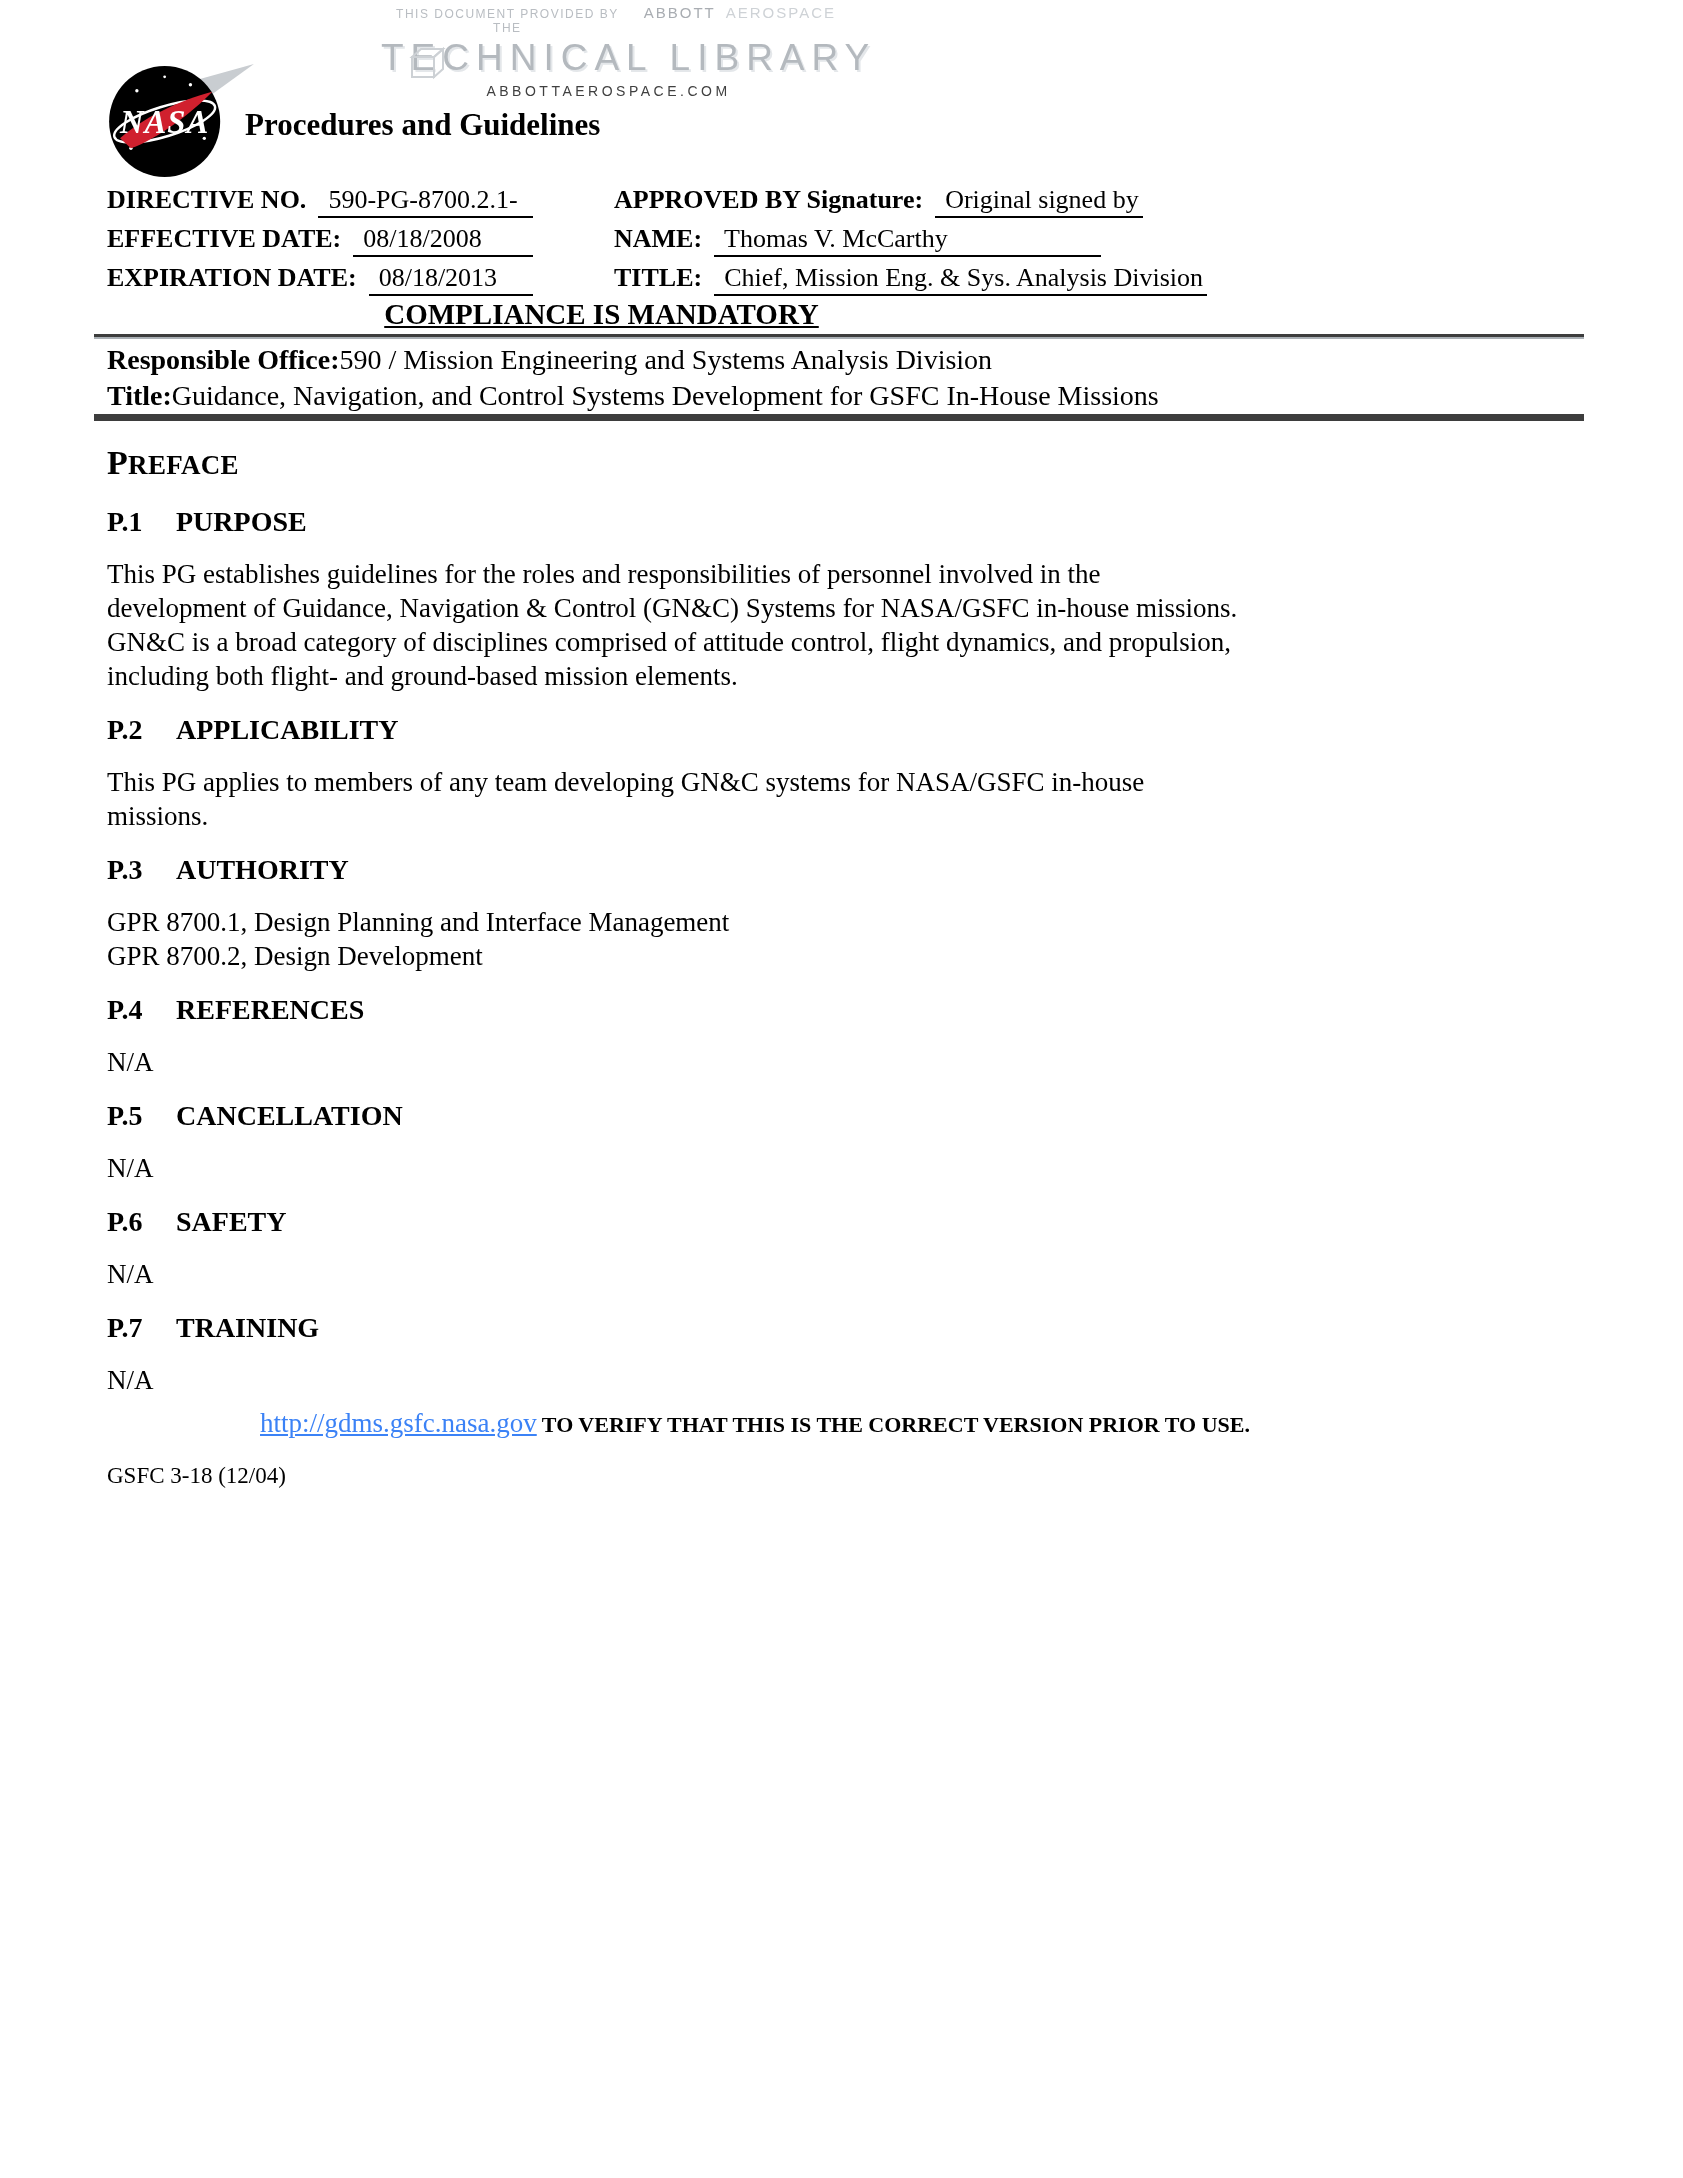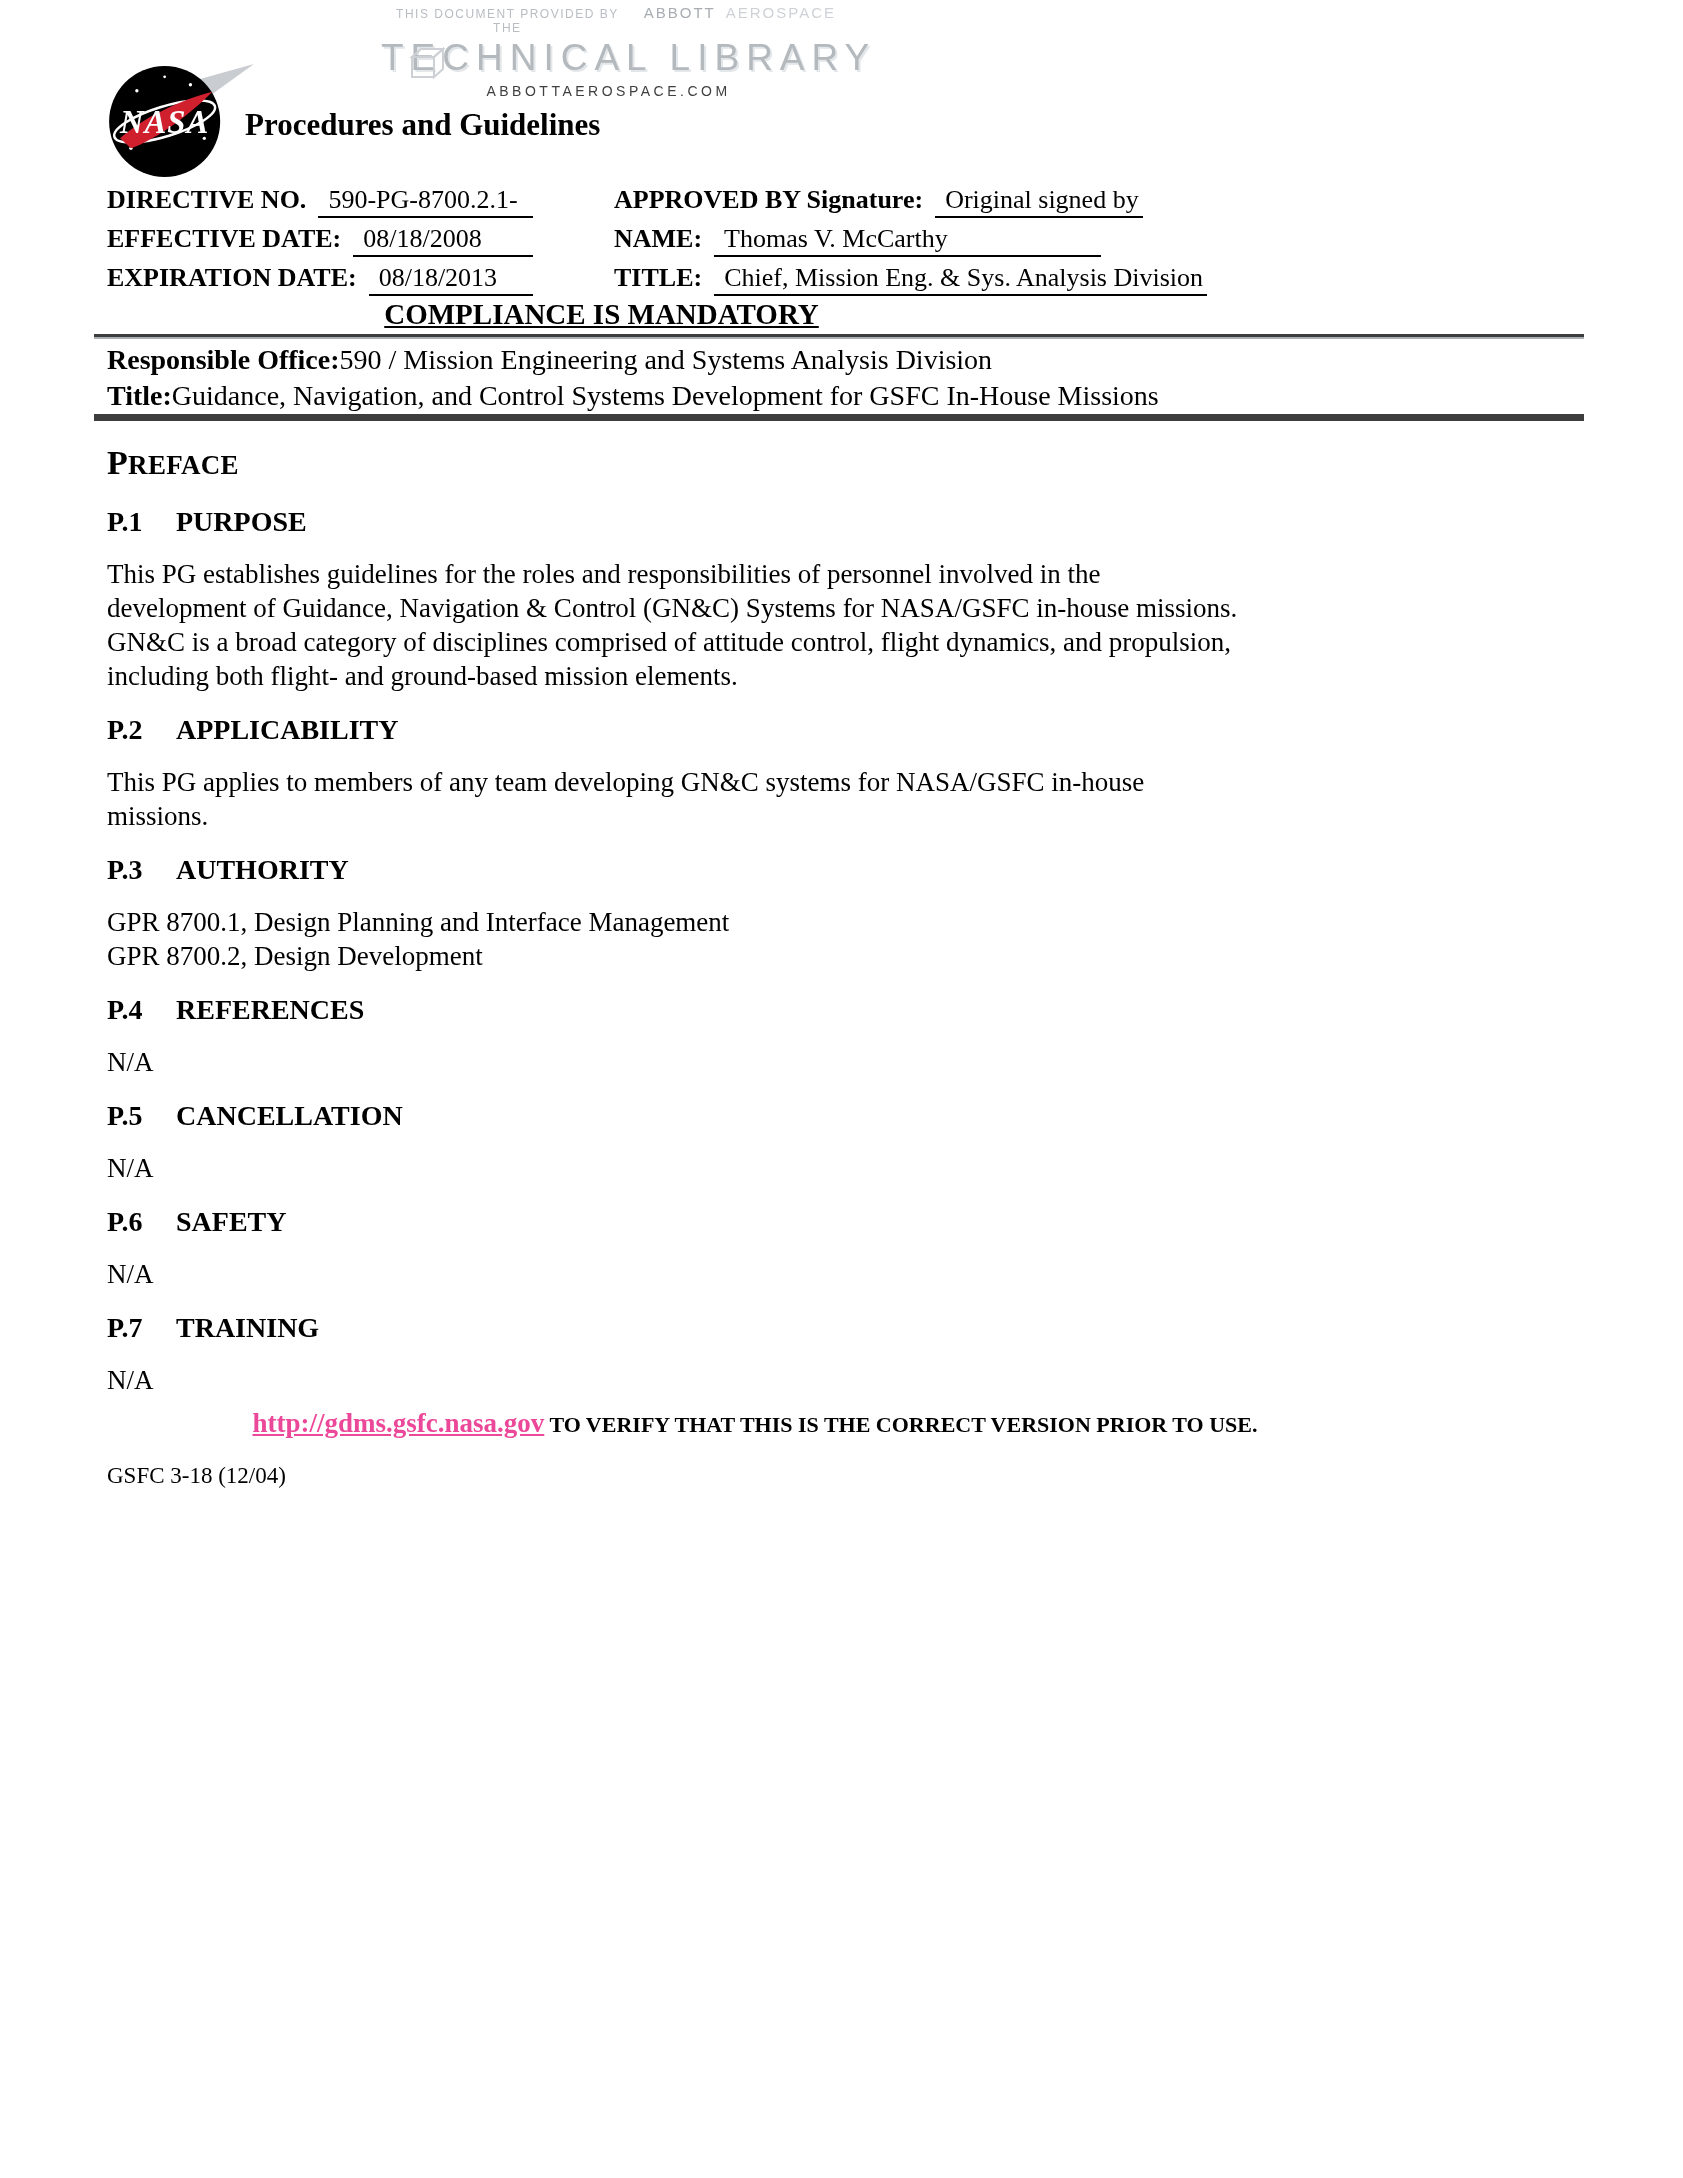--- a/index.html
+++ b/index.html
@@ -53,21 +53,21 @@
   .sec { margin-top: 20px; }
   .sec-h { display: flex; font-size: 28px; font-weight: bold; line-height: 34px; margin: 0; }
   .sec-num { width: 69px; flex: 0 0 69px; }
   .sec-body { margin-top: 18px; font-size: 27px; }
   .line { line-height: 34px; }
 
   
   .footer { position: absolute; top: 1400px; left: 99px; width: 1312px; text-align: center; font-weight: bold; }
   .footer-line1 { font-size: 22px; letter-spacing: 0.2px; }
   .footer-line2 { font-size: 22px; margin-top: 8px; }
-  .gdms-link { font-size: 27px; font-weight: bold; color: #ec4899; text-decoration: underline; cursor: pointer; }
+  .gdms-link { font-size: 27px; font-weight: normal; color: #3b82f6; text-decoration: underline; cursor: pointer; }
   .form-number { position: absolute; top: 1463px; left: 107px; font-size: 23px; }
 </style>
 </head>
 <body>
 
 <div class="watermark">
   <div class="wm-line1">
     <span class="wm-provided">This Document Provided by the</span>
     <span class="wm-abbott">Abbott</span>
     <span class="wm-aero">Aerospace</span>

